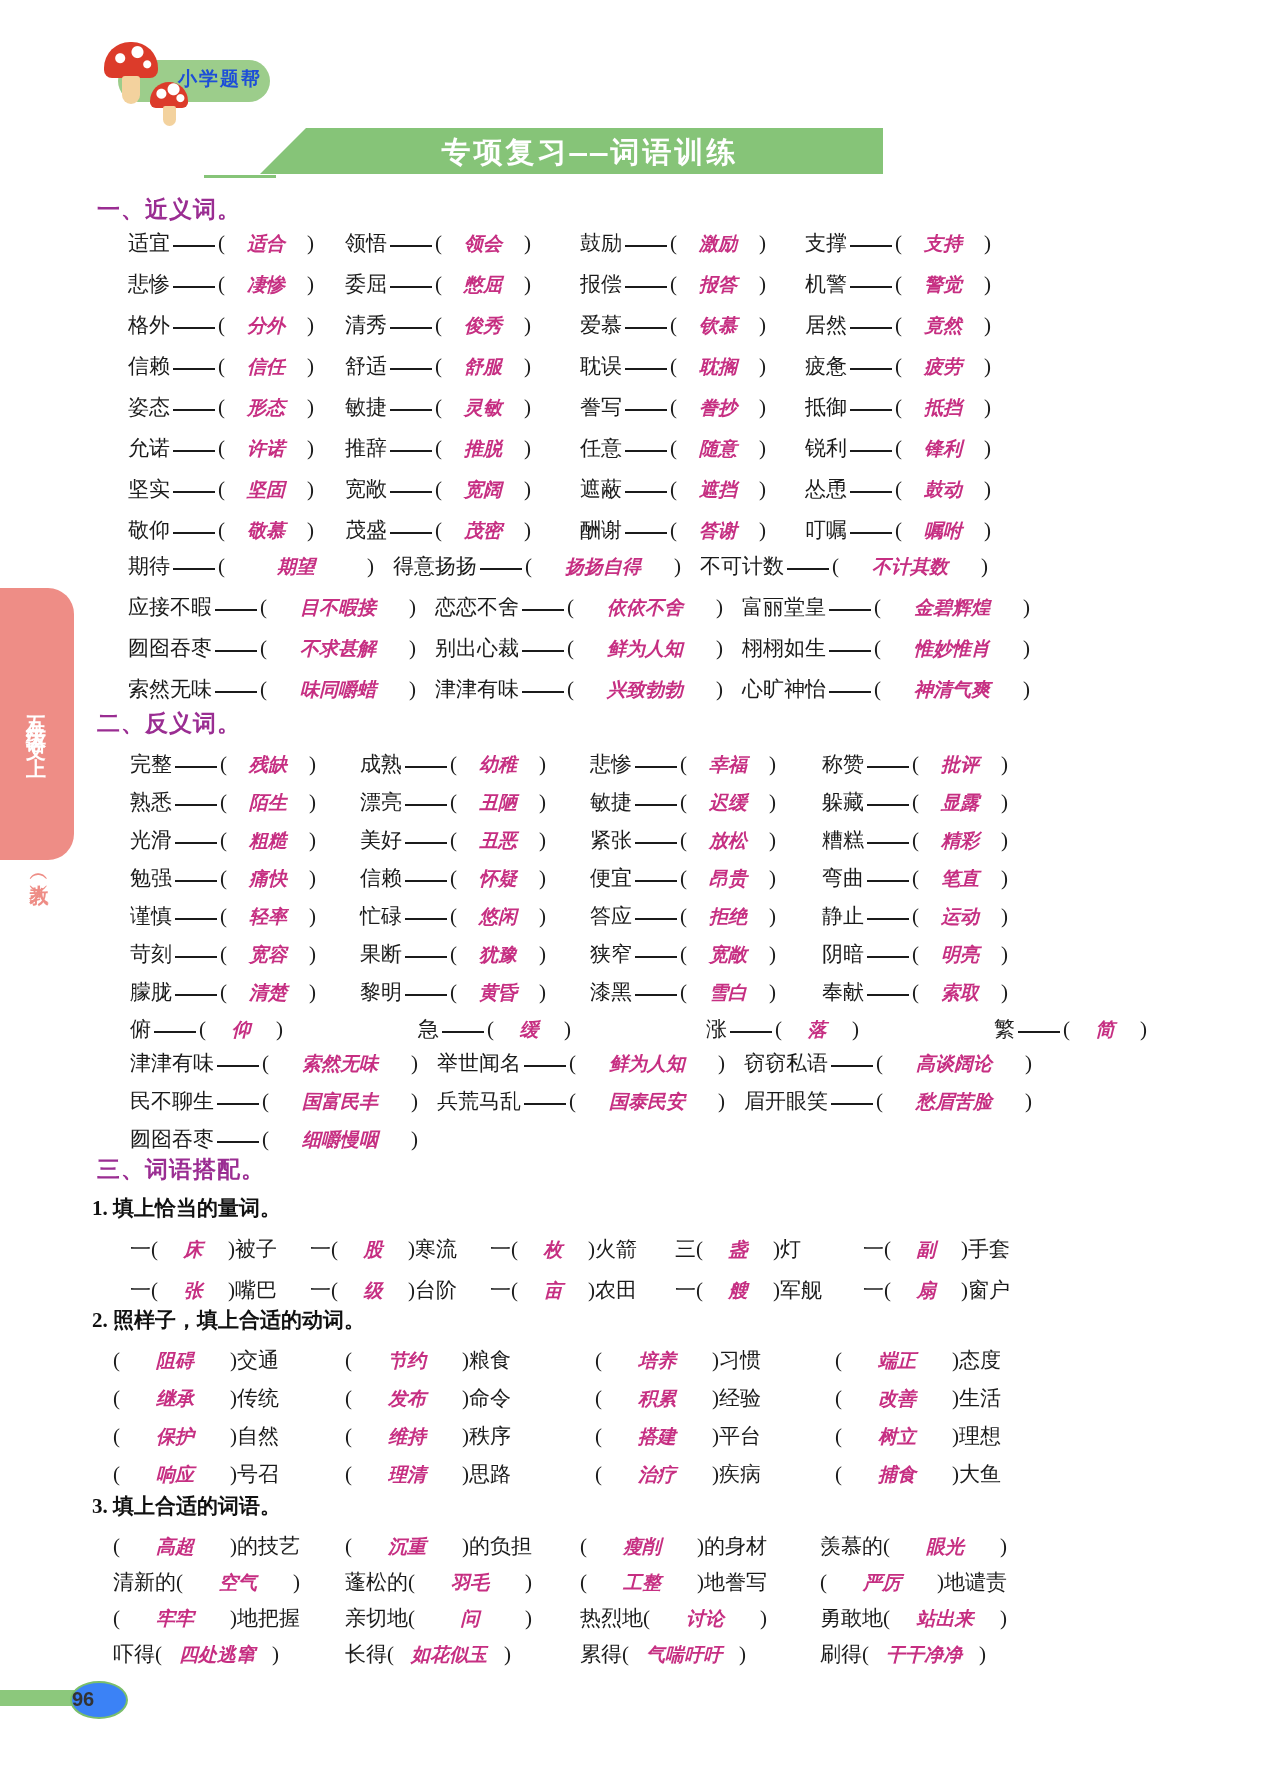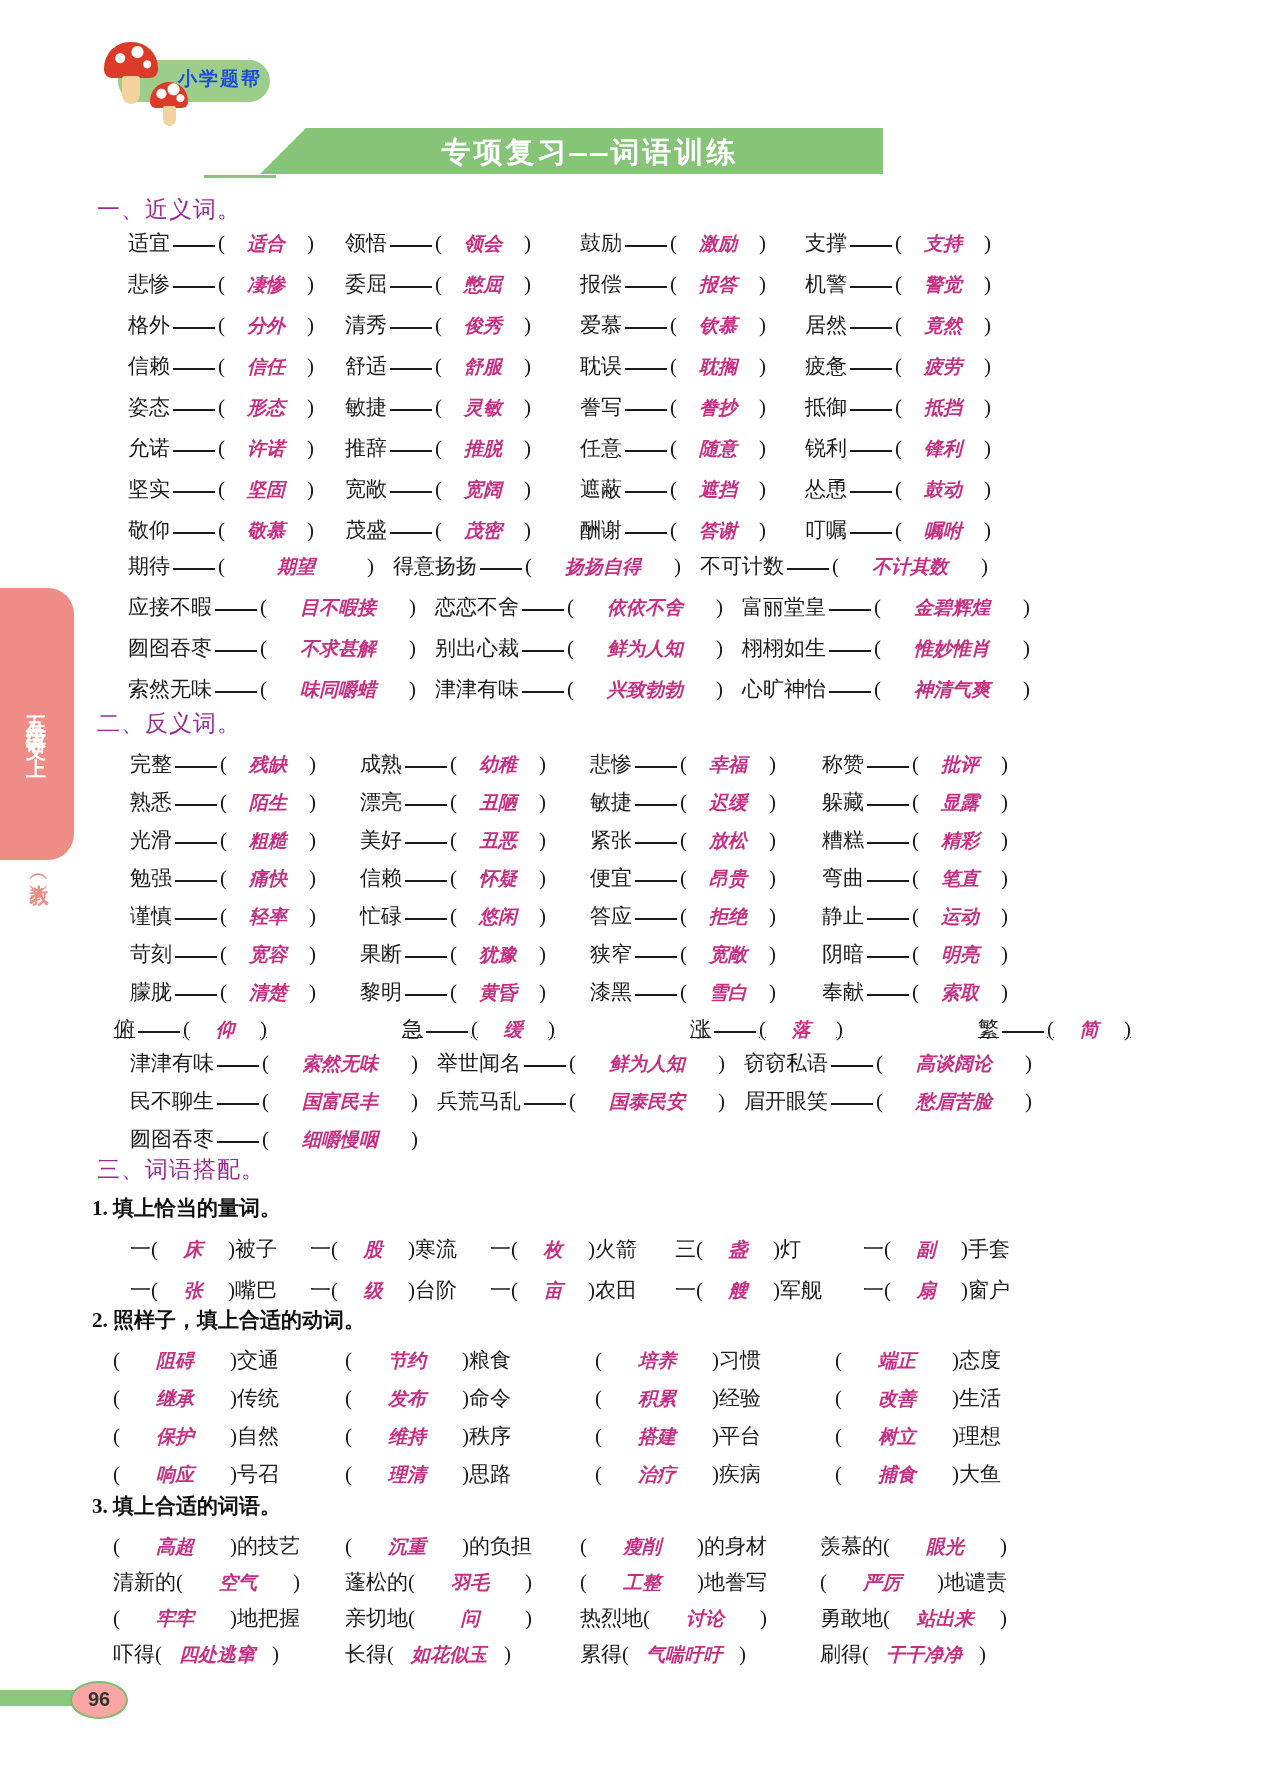--- a/index.html
+++ b/index.html
@@ -38,27 +38,27 @@
             border-radius:0 26px 26px 0;}
   .side-tab span{position:absolute;left:50%;top:50%;transform:translate(-50%,-50%);
             writing-mode:vertical-rl;font-family:"Liberation Sans",sans-serif;font-size:20px;
             font-weight:bold;color:#fff;letter-spacing:6px;white-space:nowrap;}
   .side-sub{position:absolute;left:26px;top:868px;writing-mode:vertical-rl;
             font-family:"Liberation Sans",sans-serif;font-size:19px;font-weight:bold;
             color:#ee8d86;letter-spacing:2px;}
 
   
   .pagenum-bar{position:absolute;left:0;top:1690px;width:98px;height:16px;background:#8cc87c;}
-  .pagenum-oval{position:absolute;left:70px;top:1681px;width:54px;height:34px;background:#fca5a5;
-            border:2px solid #7bbf6b;border-radius:50%;text-align:center;line-height:32px;
+  .pagenum-oval{position:absolute;left:70px;top:1681px;width:54px;height:34px;background:#3b82f6;
+            border:2px solid #7bbf6b;border-radius:50%;line-height:32px;
             font-family:"Liberation Sans",sans-serif;font-size:20px;font-weight:bold;color:#333;}
 
   
   .h-sec{position:absolute;font-family:"Liberation Sans",sans-serif;font-size:23px;
-         font-weight:normal;color:#9a2d92;letter-spacing:1px;}
+         font-weight:bold;color:#9a2d92;letter-spacing:1px;}
   .h-sub{position:absolute;font-family:"Liberation Serif",serif;font-size:21px;
          font-weight:600;color:#111;}
 
   
   .rows{position:absolute;}
   .row{display:grid;align-items:center;}
   .row-flex{display:flex;align-items:center;gap:19px;}
   .row-flexwide{display:flex;align-items:center;gap:135px;}
   .g-syn{grid-template-columns:217px 235px 225px 1fr;height:41px;}
   .g-ant{grid-template-columns:230px 230px 232px 1fr;height:38px;}
@@ -218,21 +218,21 @@
         <span class="cell"><span class="q">狭窄</span><span class="dash"></span><span class="lp">(</span><span class="ans">宽敞</span><span class="rp">)</span></span>
         <span class="cell"><span class="q">阴暗</span><span class="dash"></span><span class="lp">(</span><span class="ans">明亮</span><span class="rp">)</span></span>
       </div>
       <div class="row g-ant">
         <span class="cell"><span class="q">朦胧</span><span class="dash"></span><span class="lp">(</span><span class="ans">清楚</span><span class="rp">)</span></span>
         <span class="cell"><span class="q">黎明</span><span class="dash"></span><span class="lp">(</span><span class="ans">黄昏</span><span class="rp">)</span></span>
         <span class="cell"><span class="q">漆黑</span><span class="dash"></span><span class="lp">(</span><span class="ans">雪白</span><span class="rp">)</span></span>
         <span class="cell"><span class="q">奉献</span><span class="dash"></span><span class="lp">(</span><span class="ans">索取</span><span class="rp">)</span></span>
       </div>
     </div>
-  <div class="rows" style="left:114px;top:1010px;text-decoration:underline;">
+  <div class="rows" style="left:130px;top:1010px;">
       <div class="row row-flexwide f-single">
         <span class="cell"><span class="q">俯</span><span class="dash"></span><span class="lp">(</span><span class="ans">仰</span><span class="rp">)</span></span>
         <span class="cell"><span class="q">急</span><span class="dash"></span><span class="lp">(</span><span class="ans">缓</span><span class="rp">)</span></span>
         <span class="cell"><span class="q">涨</span><span class="dash"></span><span class="lp">(</span><span class="ans">落</span><span class="rp">)</span></span>
         <span class="cell"><span class="q">繁</span><span class="dash"></span><span class="lp">(</span><span class="ans">简</span><span class="rp">)</span></span>
       </div>
     </div>
   <div class="rows" style="left:130px;top:1044px;">
       <div class="row row-flex f-antlong">
         <span class="cell"><span class="q">津津有味</span><span class="dash"></span><span class="lp">(</span><span class="ans">索然无味</span><span class="rp">)</span></span>

